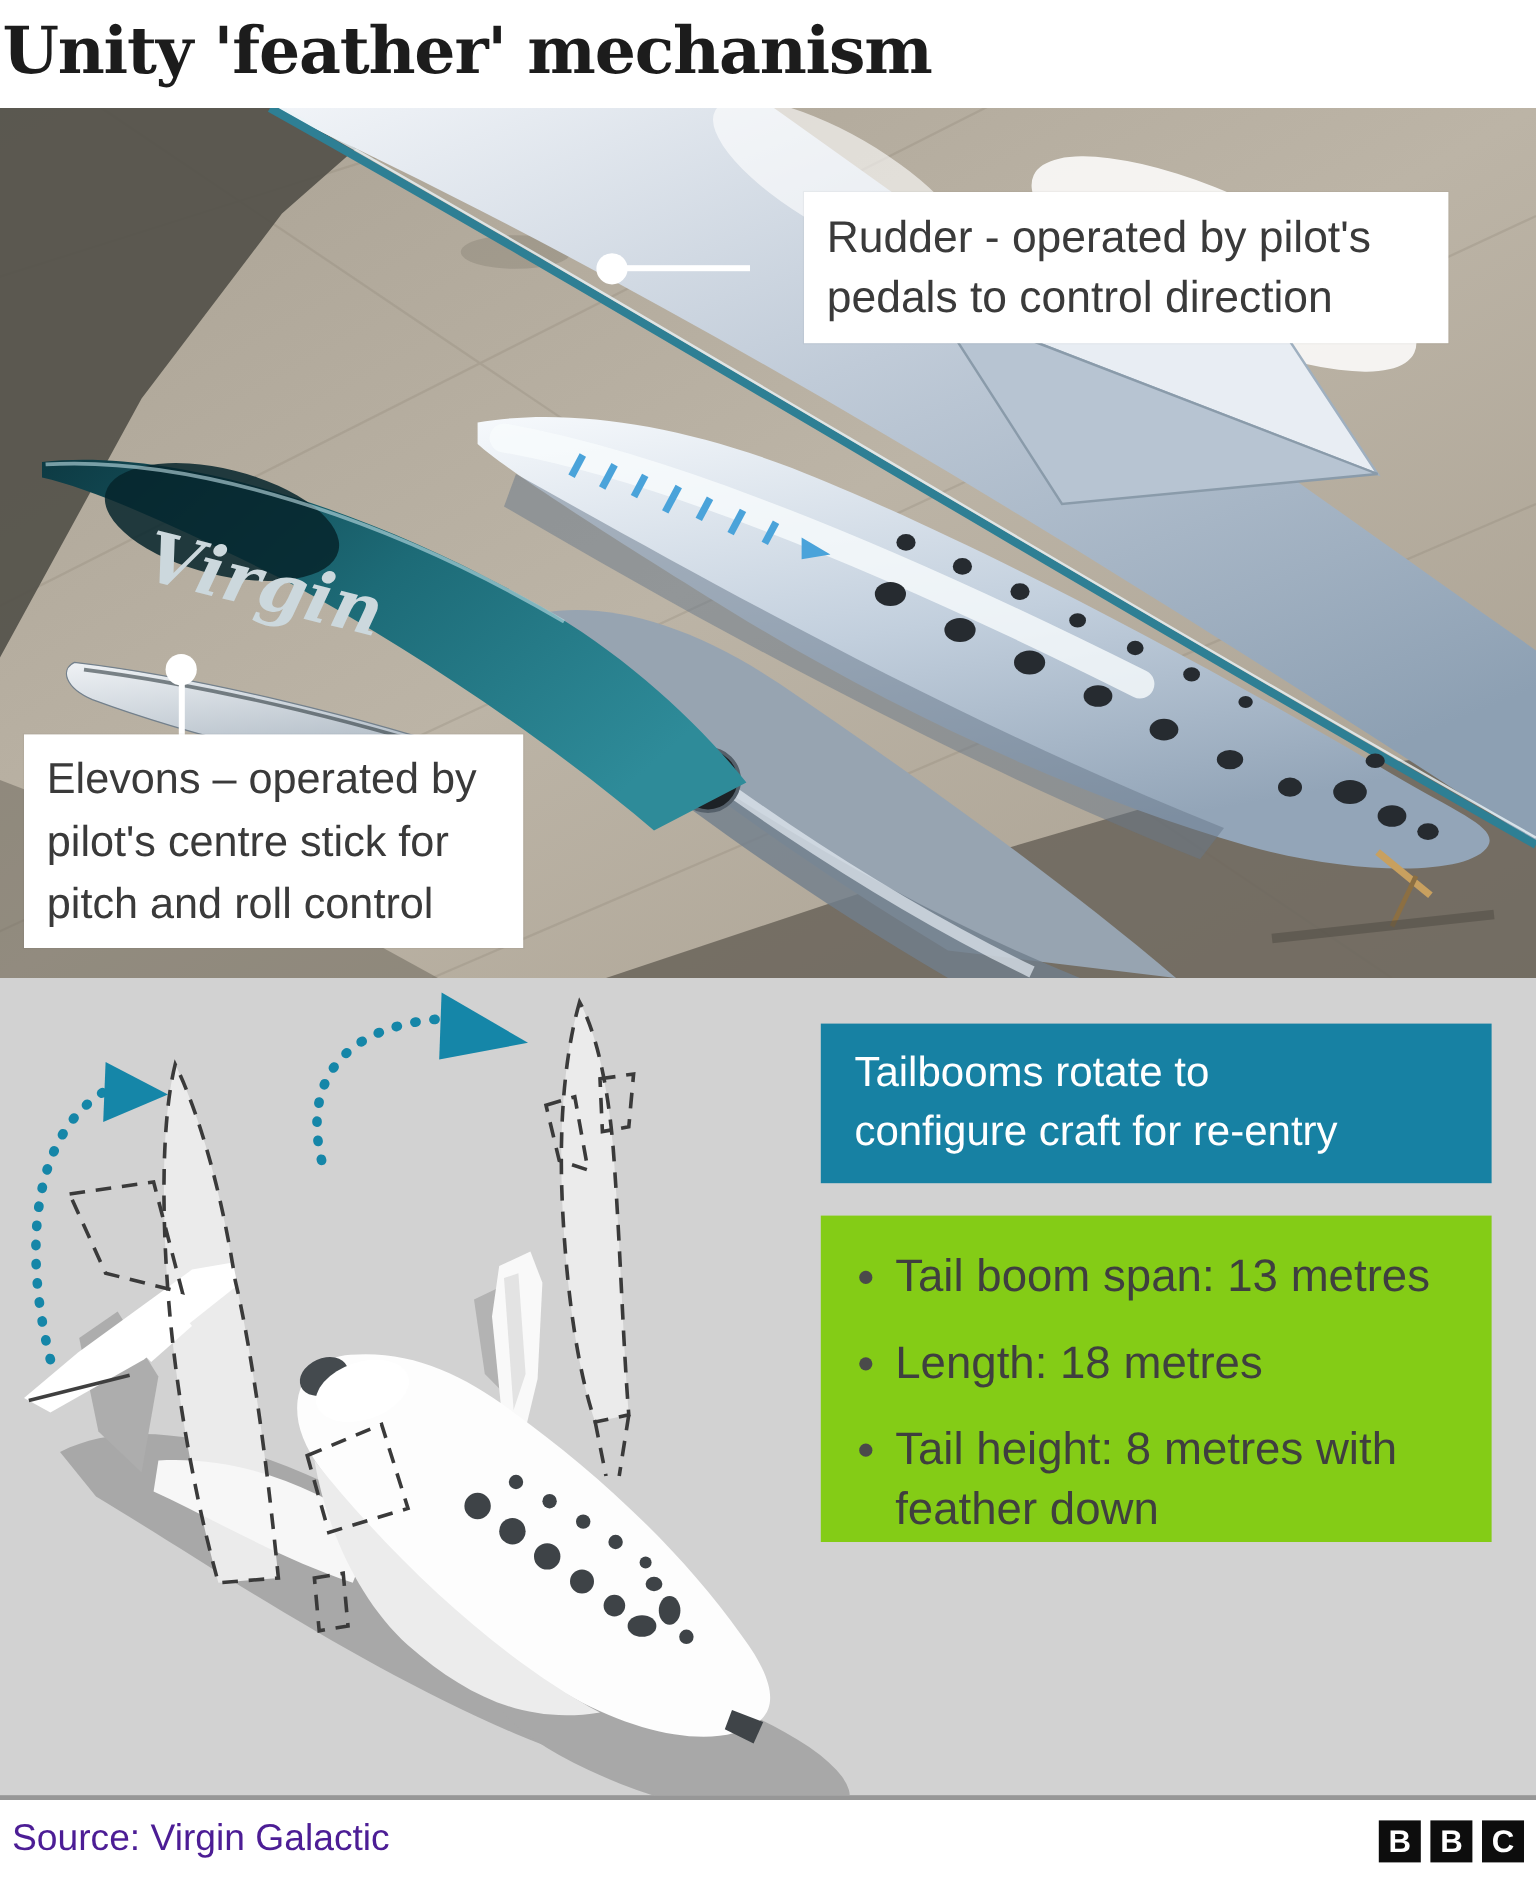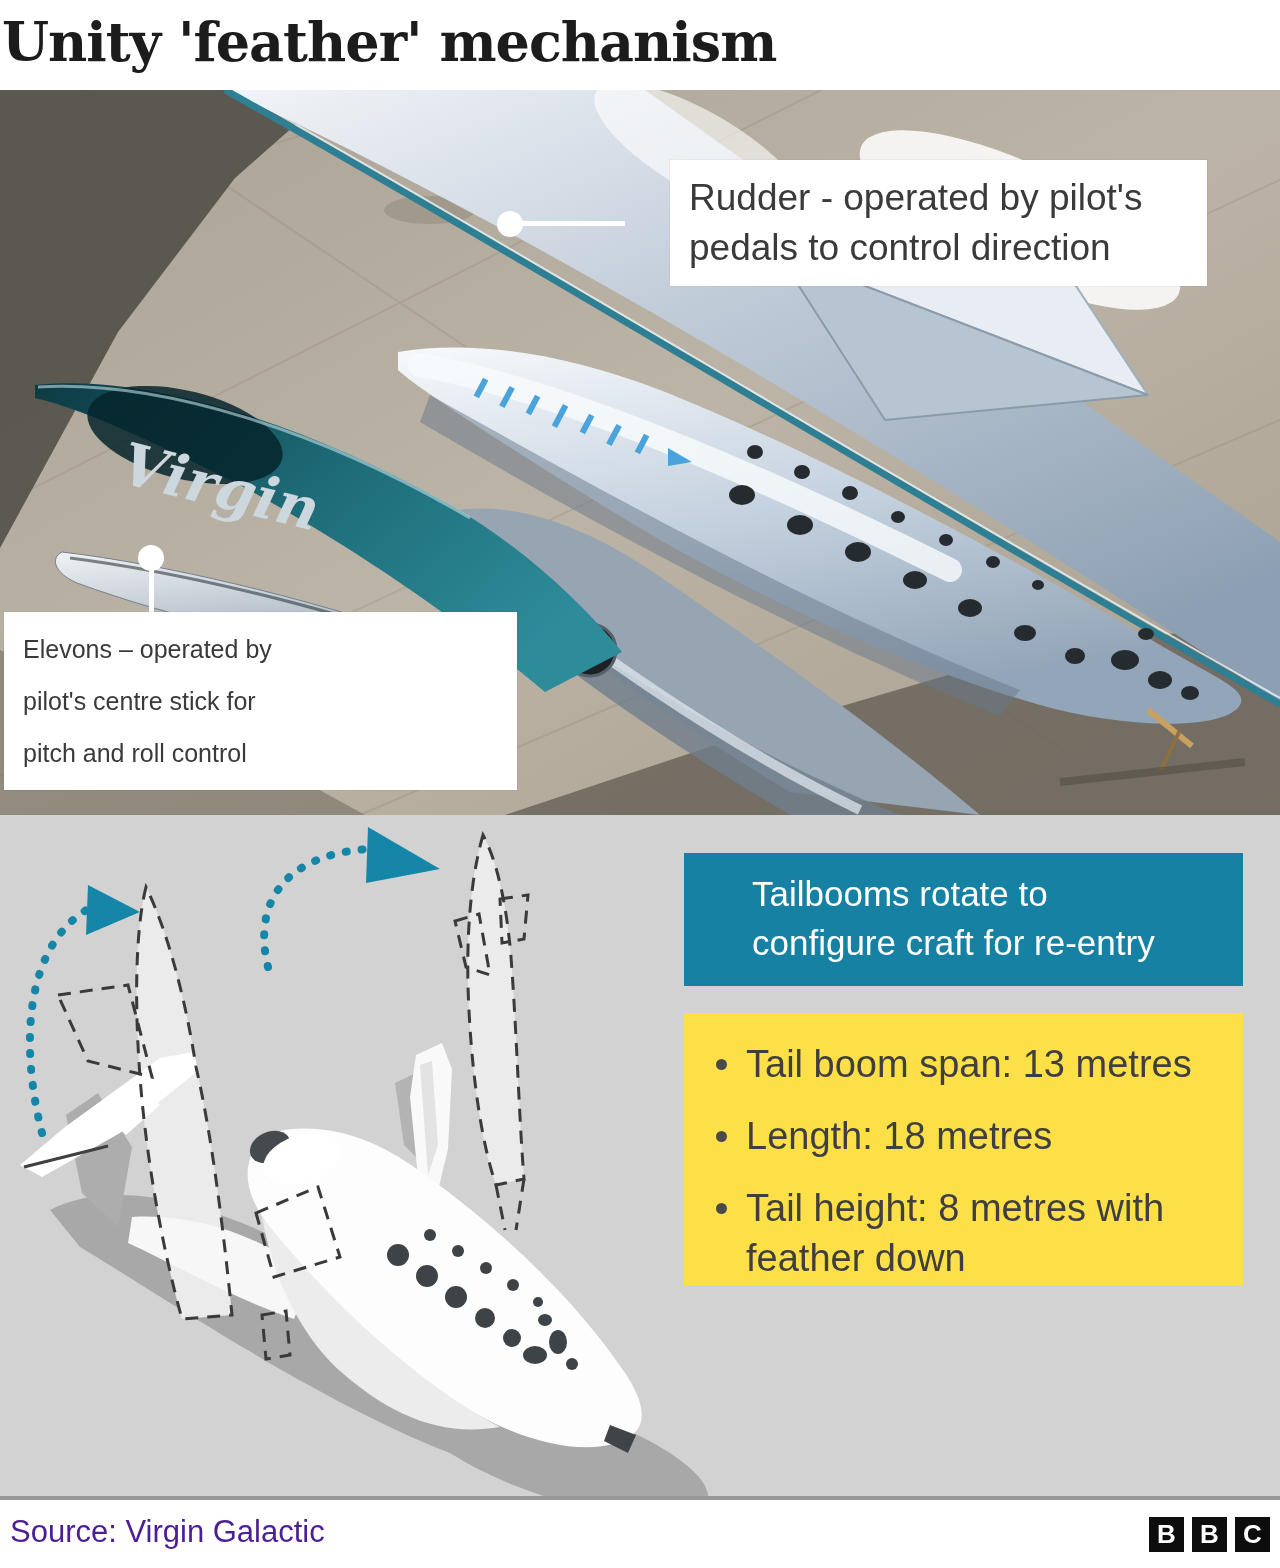--- a/index.html
+++ b/index.html
@@ -13,37 +13,37 @@
                  font-weight:bold;font-size:54px;color:#1c1c1c;letter-spacing:-1px;}
 
   
   .photo{left:0;top:90px;width:1280px;height:725px;overflow:hidden;}
   .photo svg{position:absolute;left:0;top:0;}
 
   .callout-box{background:#fff;color:#3a3a3a;box-shadow:0 0 0 1px rgba(0,0,0,0.03);}
   .callout-box .ln{display:block;}
   .rudder-box{left:623px;top:70px;width:537px;padding:13px 19px;box-sizing:border-box;
               font-size:37px;line-height:50px;margin-left:47px;}
-  .elevons-box{left:4px;top:522px;width:513px;padding:11px 19px;box-sizing:border-box;
-               font-size:25px;line-height:52px;}
+  .elevons-box{left:20px;top:522px;width:416px;padding:11px 19px;box-sizing:border-box;
+               font-size:36px;line-height:52px;}
   .c-line-h{left:510px;top:131px;width:115px;height:5px;background:#fff;}
   .c-line-v{left:149px;top:468px;width:5px;height:56px;background:#fff;}
   .c-dot{width:26px;height:26px;border-radius:50%;background:#fff;}
   .rudder-dot{left:497px;top:121px;}
   .elevons-dot{left:138px;top:455px;}
 
   
   .panel{left:0;top:815px;width:1280px;height:681px;background:#d2d2d2;
          border-bottom:4px solid #979797;box-sizing:content-box;}
   .panel svg{position:absolute;left:0;top:0;}
   .headline-box{left:684px;top:38px;width:559px;height:133px;box-sizing:border-box;
                 background:#1781A3;color:#fff;font-size:35px;line-height:49px;padding:16px 28px;}
-  .headline-box .ln{display:block;margin-left:40px;}
+  .headline-box .ln{display:block;}
   .specs-box{left:684px;top:198px;width:559px;height:272px;box-sizing:border-box;
-             background:#fde047;padding:26px 20px 0 26px;}
+             background:#84cc16;padding:26px 20px 0 26px;}
   .specs-box ul{margin:0;padding:0;list-style:none;}
   .specs-box li{position:relative;padding-left:36px;margin-bottom:22px;
                 font-size:38px;line-height:50px;color:#3f3f3f;}
   .specs-box li:before{content:"";position:absolute;left:6px;top:20px;width:11px;height:11px;
                 border-radius:50%;background:#4a4a4a;}
 
   
   .footer{left:0;top:1500px;width:1280px;height:68px;background:#fff;}
   .source{left:10px;top:0;height:68px;line-height:64px;font-size:31px;color:#4c1d95;}
   .bbc{right:10px;top:17px;display:flex;gap:8px;}

